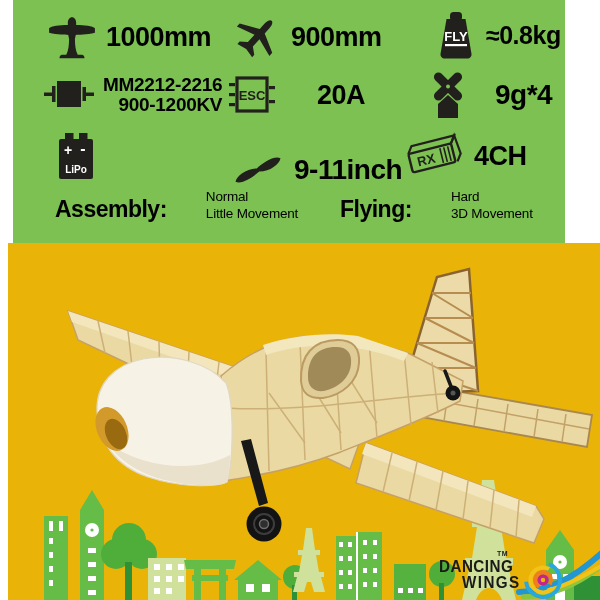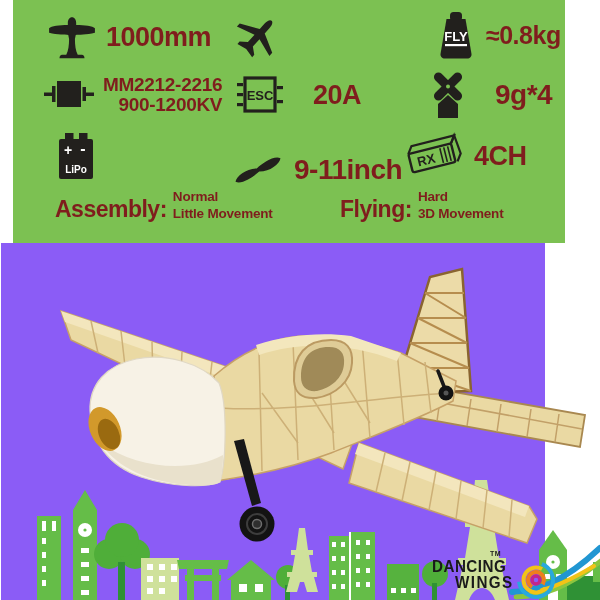--- a/index.html
+++ b/index.html
@@ -2,39 +2,39 @@
 <html><head>
 <meta charset="utf-8">
 <style>
   * { margin:0; padding:0; box-sizing:border-box; }
   html,body { width:600px; height:600px; }
   body { font-family:"Liberation Sans", sans-serif; background:#fff; }
   .page { position:relative; width:600px; height:600px; background:#fff; overflow:hidden; }
 
   
   .spec-panel { position:absolute; left:13px; top:0; width:552px; height:243px;
-                background:#7cc152; color:#7f1d1d; }
+                background:#7cc152; color:#000000; }
   .spec-item { position:absolute; display:flex; align-items:center; }
   .spec-icon { flex:0 0 auto; display:block; }
   .val { font-weight:bold; letter-spacing:-0.5px; white-space:nowrap; }
   .val-27 { font-size:27px; }
   .val-25 { font-size:25px; }
   .val-24 { font-size:28px; }
   .lines  { font-weight:bold; line-height:1.05; white-space:nowrap; letter-spacing:-0.3px; }
   .lines-19 { font-size:19px;text-align:right; }
   .lines-17 { font-size:17px; }
 
   .verdict { position:absolute; display:flex; align-items:flex-end; gap:6px; }
   .verdict-label { font-weight:bold; font-size:23px; letter-spacing:-0.5px; white-space:nowrap; }
-  .verdict-lines { font-weight:bold; font-size:13.5px; line-height:1.25; letter-spacing:-0.2px; white-space:nowrap; }
+  .verdict-lines { font-weight:normal; font-size:13.5px; line-height:1.25; letter-spacing:-0.2px; white-space:nowrap;margin-left:33px; }
 
   svg text { font-family:"Liberation Sans", sans-serif; }
 
   
-  .photo-area { position:absolute; left:1px; top:243px; width:544px; height:357px; background:#8b5cf6; }
+  .photo-area { position:absolute; left:8px; top:243px; width:592px; height:357px; background:#eab308; }
   .skyline-svg  { position:absolute; left:0; top:237px; width:600px; height:120px; }
   .airplane-svg { position:absolute; left:0; top:0;  width:600px; height:357px; }
 
   
   .brand { position:absolute; left:425px; top:303px; width:178px; height:58px; z-index:5; }
   .brand-swirl { position:absolute; left:82px; top:-4px; }
   .brand-tm    { position:absolute; left:64px; top:4px;  font-size:7px;  font-weight:bold; color:#1a1a1a; letter-spacing:0.5px; }
   .brand-line1 { position:absolute; left:6px;  top:12px; font-size:16px; font-weight:bold; color:#1a1a1a; letter-spacing:0.5px; transform:scaleX(0.95); transform-origin:left; }
   .brand-line2 { position:absolute; left:29px; top:28px; font-size:16px; font-weight:bold; color:#1a1a1a; letter-spacing:1.5px; transform:scaleX(0.95); transform-origin:left; }
 </style>
@@ -51,20 +51,21 @@
       </svg>
       <span class="val val-27">1000mm</span>
     </div>
 
     <div class="spec-item" style="left:219px;top:12px;gap:9px">
       <svg class="spec-icon" width="50" height="50" viewBox="0 0 48 48">
         <g transform="rotate(42 24 24)">
           <path fill="#22201d" d="M24,3 C26,3 27.2,6 27.2,9.5 L27.2,16.5 L45,25.5 L45,29.5 L27.2,24 L27.2,33.5 L33.5,38.5 L33.5,41.5 L24,39.5 L14.5,41.5 L14.5,38.5 L20.8,33.5 L20.8,24 L3,29.5 L3,25.5 L20.8,16.5 L20.8,9.5 C20.8,6 22,3 24,3 Z"></path>
         </g>
       </svg>
+      <span class="val val-27">900mm</span>
     </div>
 
     <div class="spec-item" style="left:420px;top:10px;gap:7px">
       <svg class="spec-icon" width="46" height="50" viewBox="0 0 46 50">
         <rect x="17" y="2" width="12" height="9" rx="3.5" fill="#22201d"></rect>
         <path fill="#22201d" d="M13.5,9 L32.5,9 L38.5,44 C38.8,46.5 36.8,48.5 34.3,48.5 L11.7,48.5 C9.2,48.5 7.2,46.5 7.5,44 Z"></path>
         <text x="23" y="31" fill="#ffffff" font-size="13" font-weight="bold" text-anchor="middle">FLY</text>
         <rect x="12" y="34" width="22" height="2.2" fill="#ffffff"></rect>
       </svg>
       <span class="val val-25">≈0.8kg</span>
@@ -74,21 +75,21 @@
       <svg class="spec-icon" width="52" height="46" viewBox="0 0 52 46">
         <rect x="1" y="20.5" width="8" height="3.5" fill="#22201d"></rect>
         <rect x="9" y="14" width="3.5" height="16" fill="#22201d"></rect>
         <rect x="14" y="9" width="24" height="26" fill="#22201d"></rect>
         <rect x="39.5" y="15" width="3.5" height="14" fill="#22201d"></rect>
         <rect x="43" y="20.5" width="8" height="3.5" fill="#22201d"></rect>
       </svg>
       <span class="lines lines-19"><span>MM2212-2216</span><br><span>900-1200KV</span></span>
     </div>
 
-    <div class="spec-item" style="left:222px;top:72px;gap:28px">
+    <div class="spec-item" style="left:214px;top:72px;gap:40px">
       <svg class="spec-icon" width="50" height="46" viewBox="0 0 50 46">
         <rect x="10" y="6" width="30" height="33" fill="none" stroke="#22201d" stroke-width="3.2"></rect>
         <rect x="2" y="11" width="6" height="3.2" fill="#22201d"></rect>
         <rect x="2" y="21" width="6" height="3.2" fill="#22201d"></rect>
         <rect x="2" y="31" width="6" height="3.2" fill="#22201d"></rect>
         <rect x="42" y="14" width="6" height="3.2" fill="#22201d"></rect>
         <rect x="42" y="28" width="6" height="3.2" fill="#22201d"></rect>
         <text x="25" y="27.5" fill="#22201d" font-size="13" font-weight="bold" text-anchor="middle">ESC</text>
       </svg>
       <span class="val val-27">20A</span>

